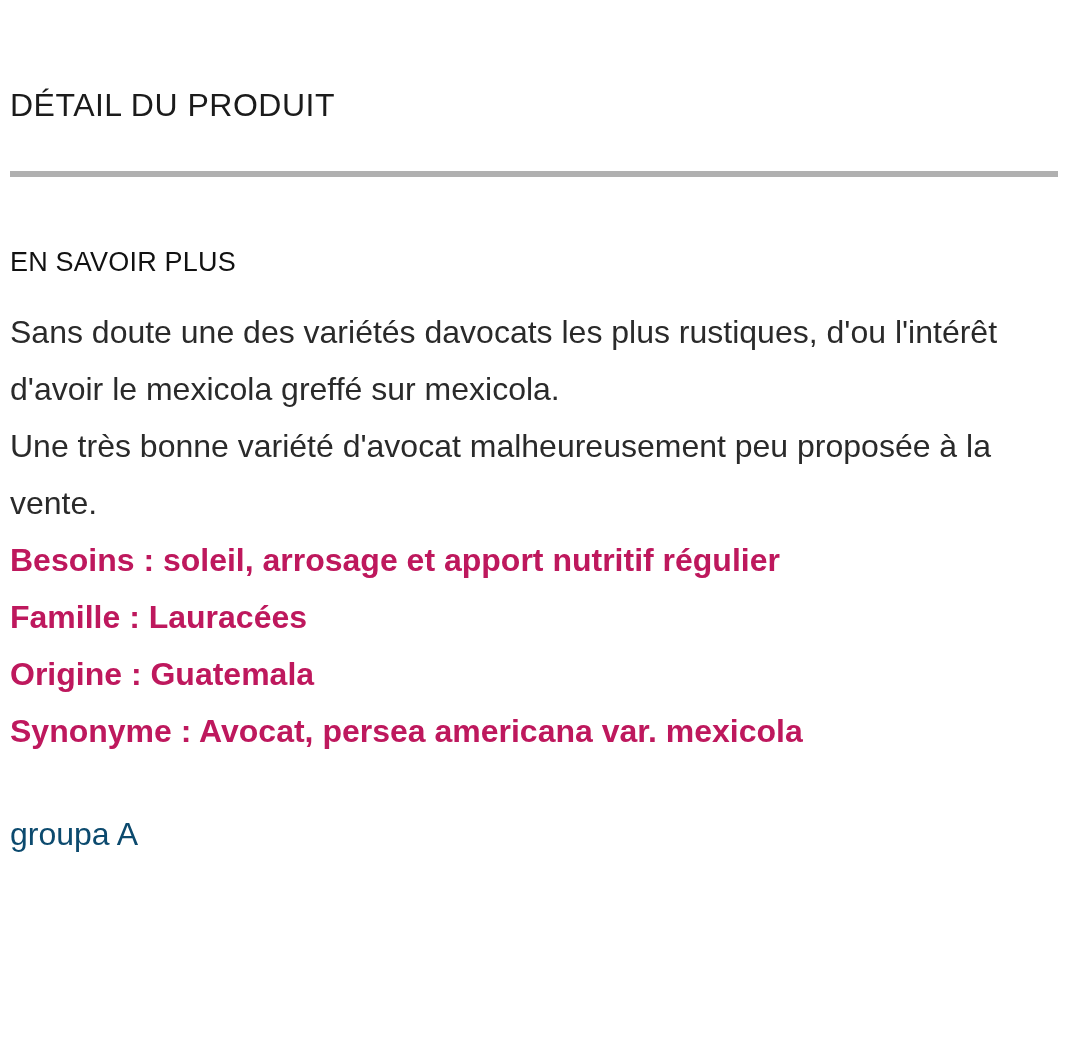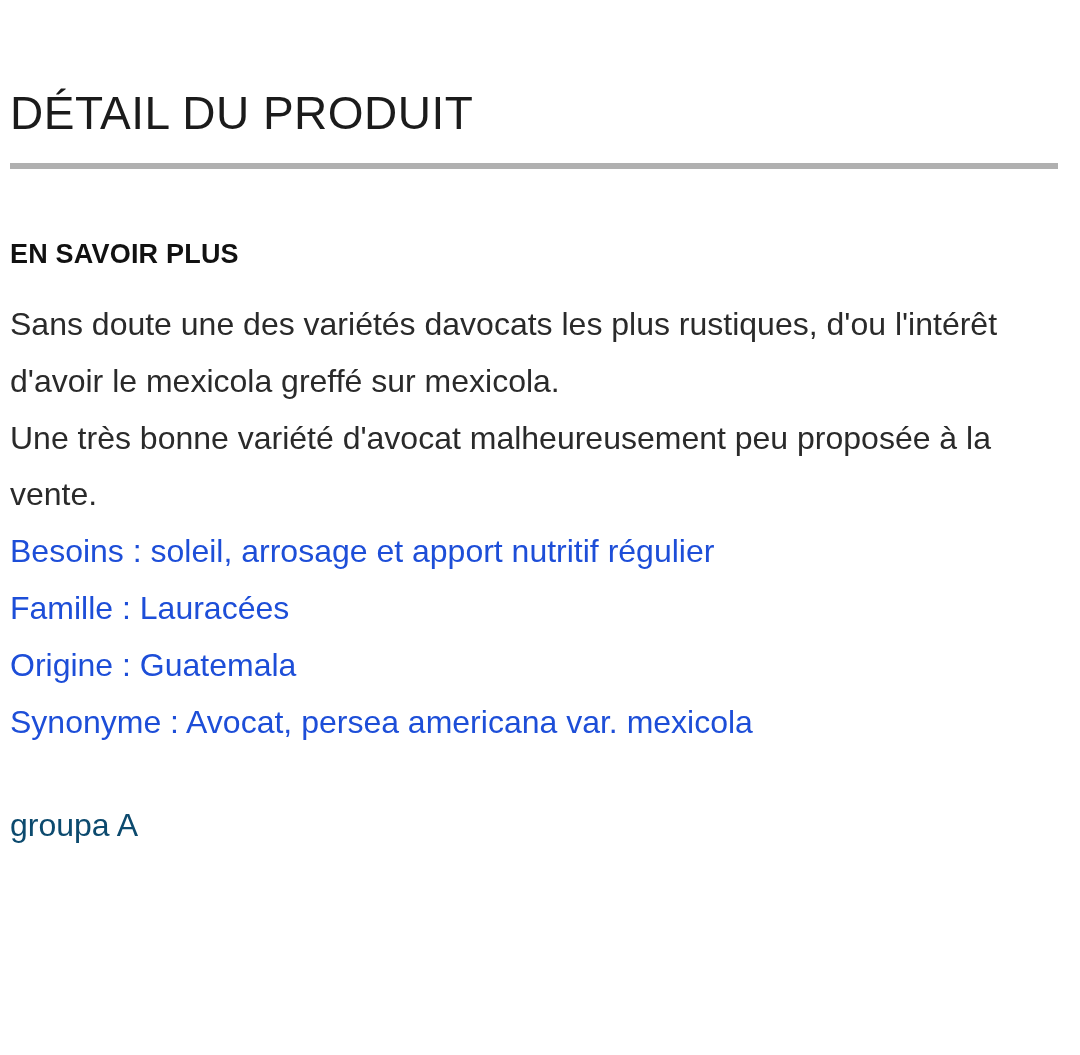--- a/index.html
+++ b/index.html
@@ -15,49 +15,49 @@
     -webkit-font-smoothing: antialiased;
     overflow: hidden;
   }
   .page {
     box-sizing: border-box;
     width: 1080px;
     height: 1055px;
     padding: 88px 20px 0 10px;
   }
   .product-detail-title {
-    font-size: 46px;
+    font-size: 32px;
     font-weight: 400;
     letter-spacing: 0.5px;
     line-height: 1.1;
     color: #1b1b1b;
-    margin: 0 0 24px 0;
+    margin: 0 0 48px 0;
     white-space: nowrap;
   }
   .title-divider {
     height: 6px;
     background: #b0b0b0;
     width: 1048px;
     margin: 0 0 0 0;
   }
   .section-heading {
     font-size: 27px;
-    font-weight: 700;
+    font-weight: 400;
     color: #111111;
     margin: 70px 0 0 0;
     letter-spacing: 0.2px;
   }
   .body-block {
     margin-top: 26px;
   }
   .body-line {
     font-size: 32px;
-    font-weight: 400;
+    font-weight: 700;
     line-height: 1.78;
-    color: #1d4ed8;
+    color: #be185d;
     white-space: pre-wrap;
   }
   .body-para {
     font-size: 32px;
     font-weight: 400;
     line-height: 1.78;
     color: #2a2a2a;
     margin: 0;
     max-width: 1010px;
   }

